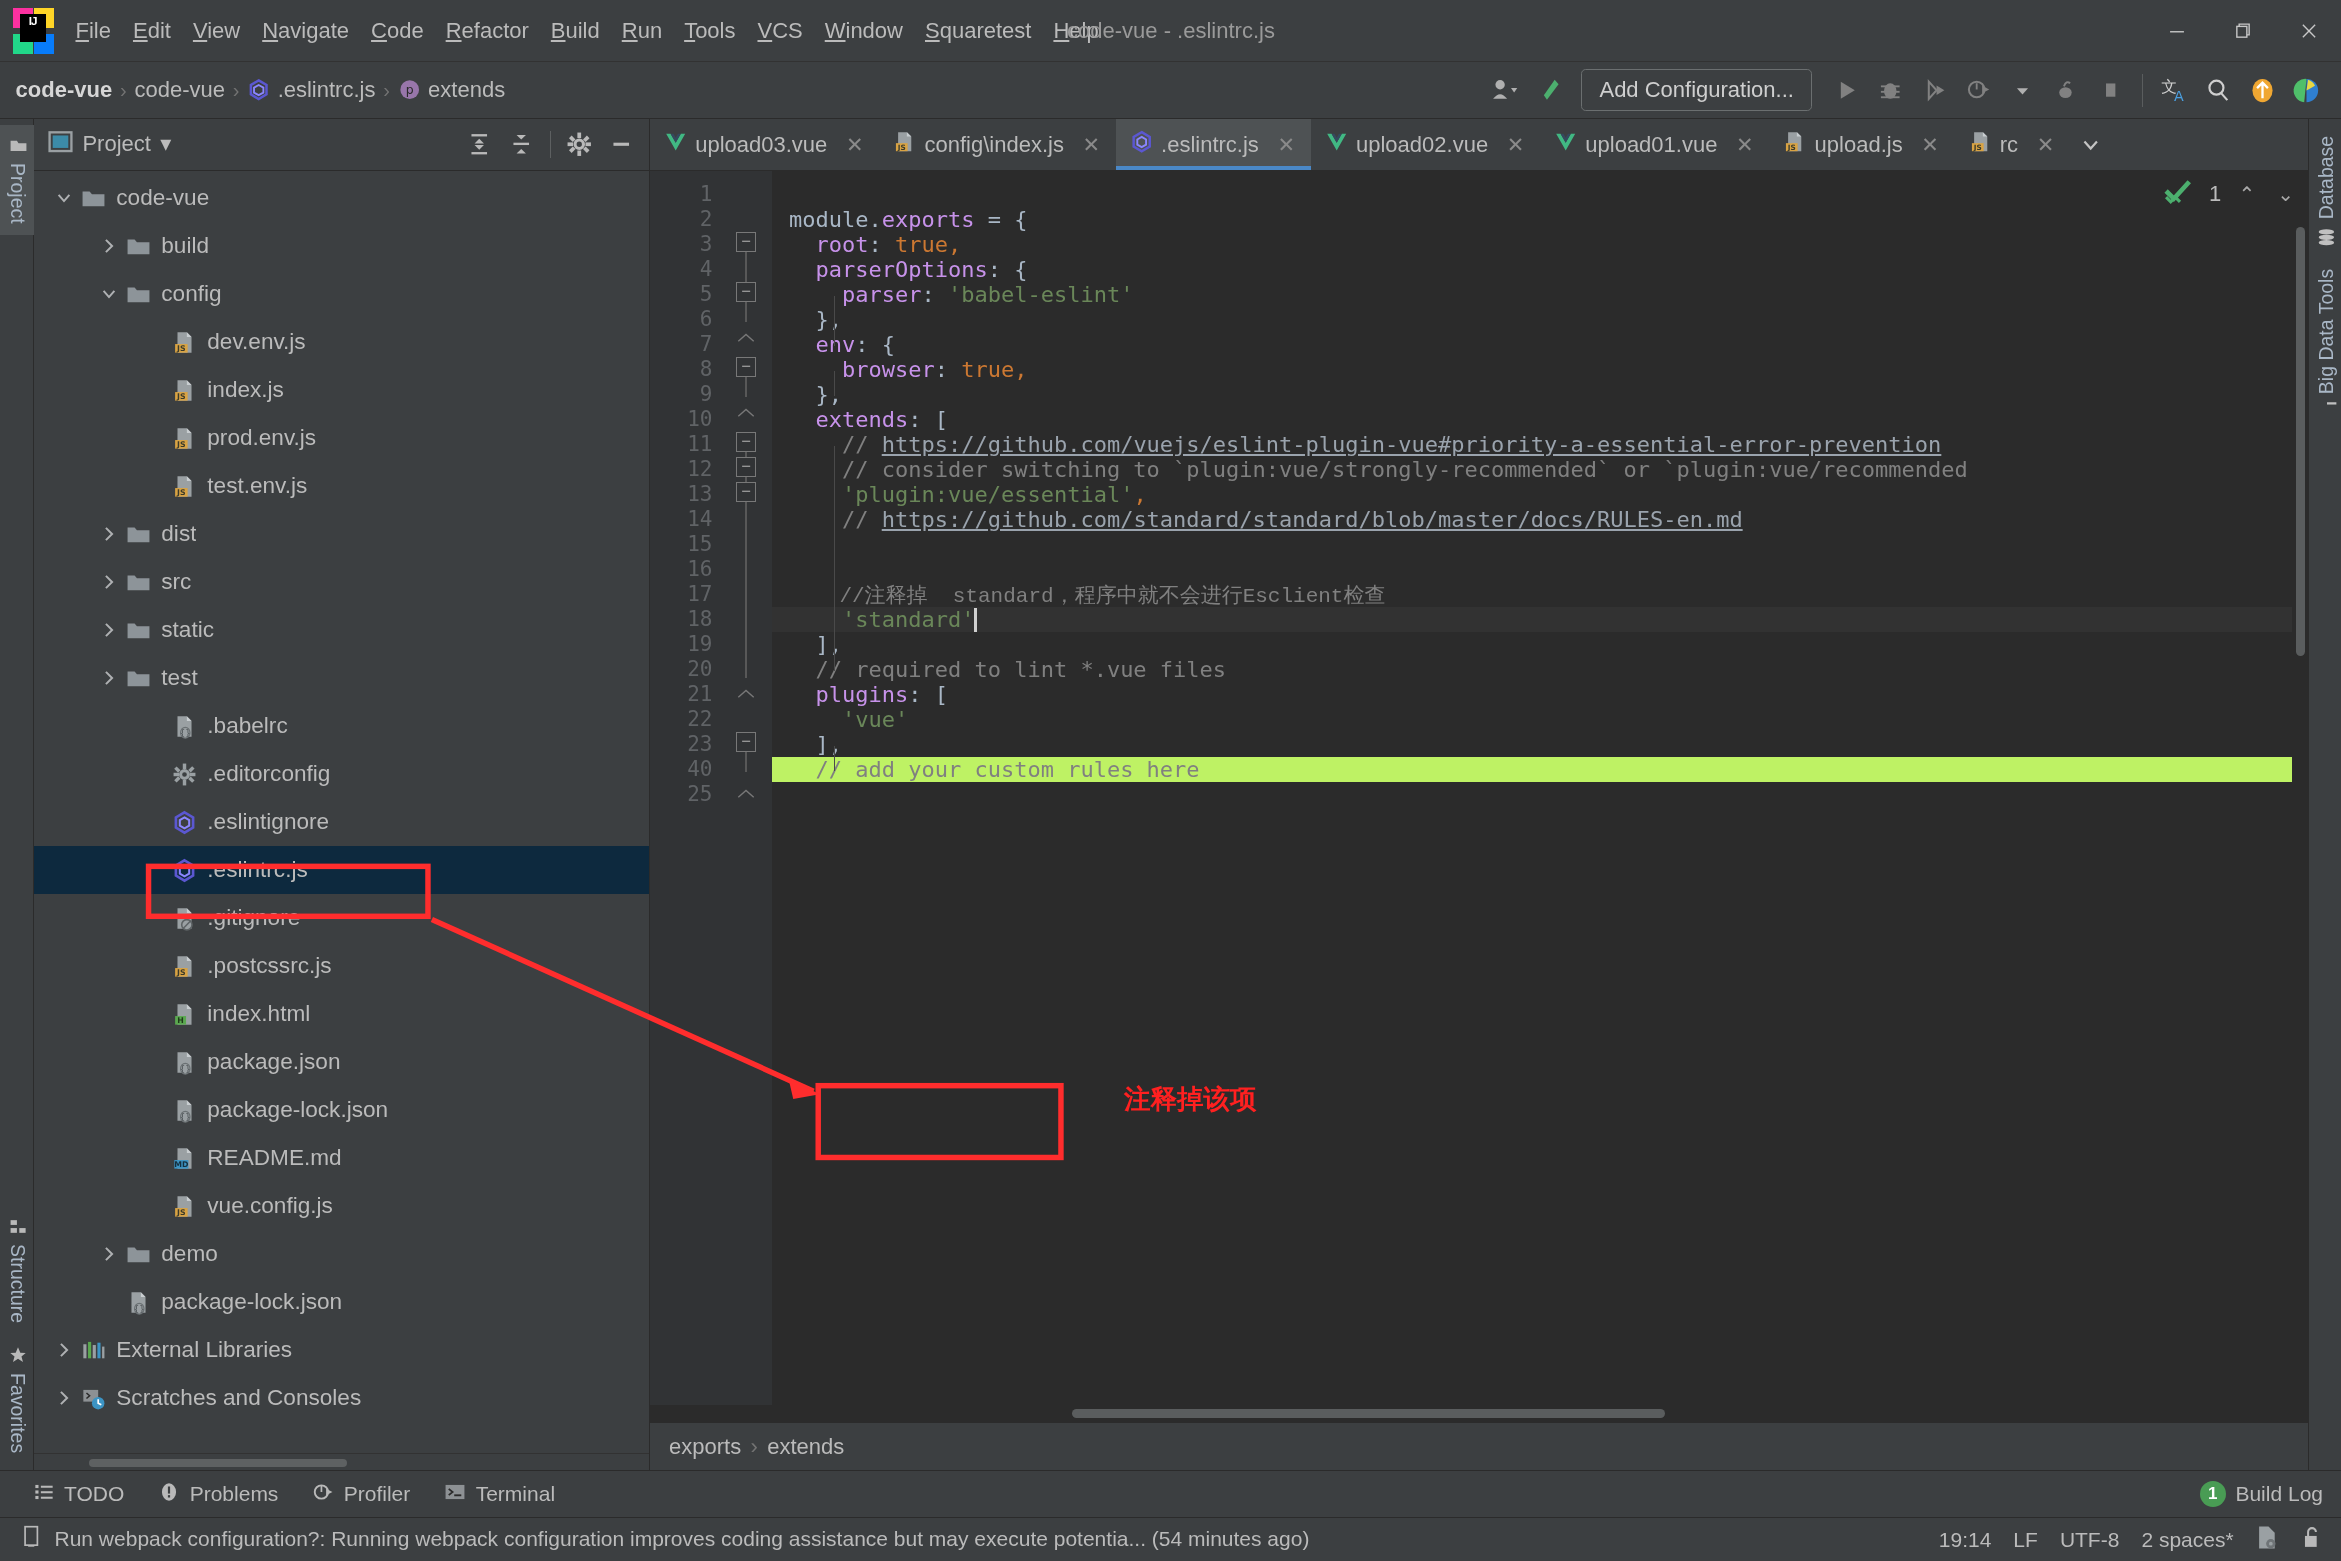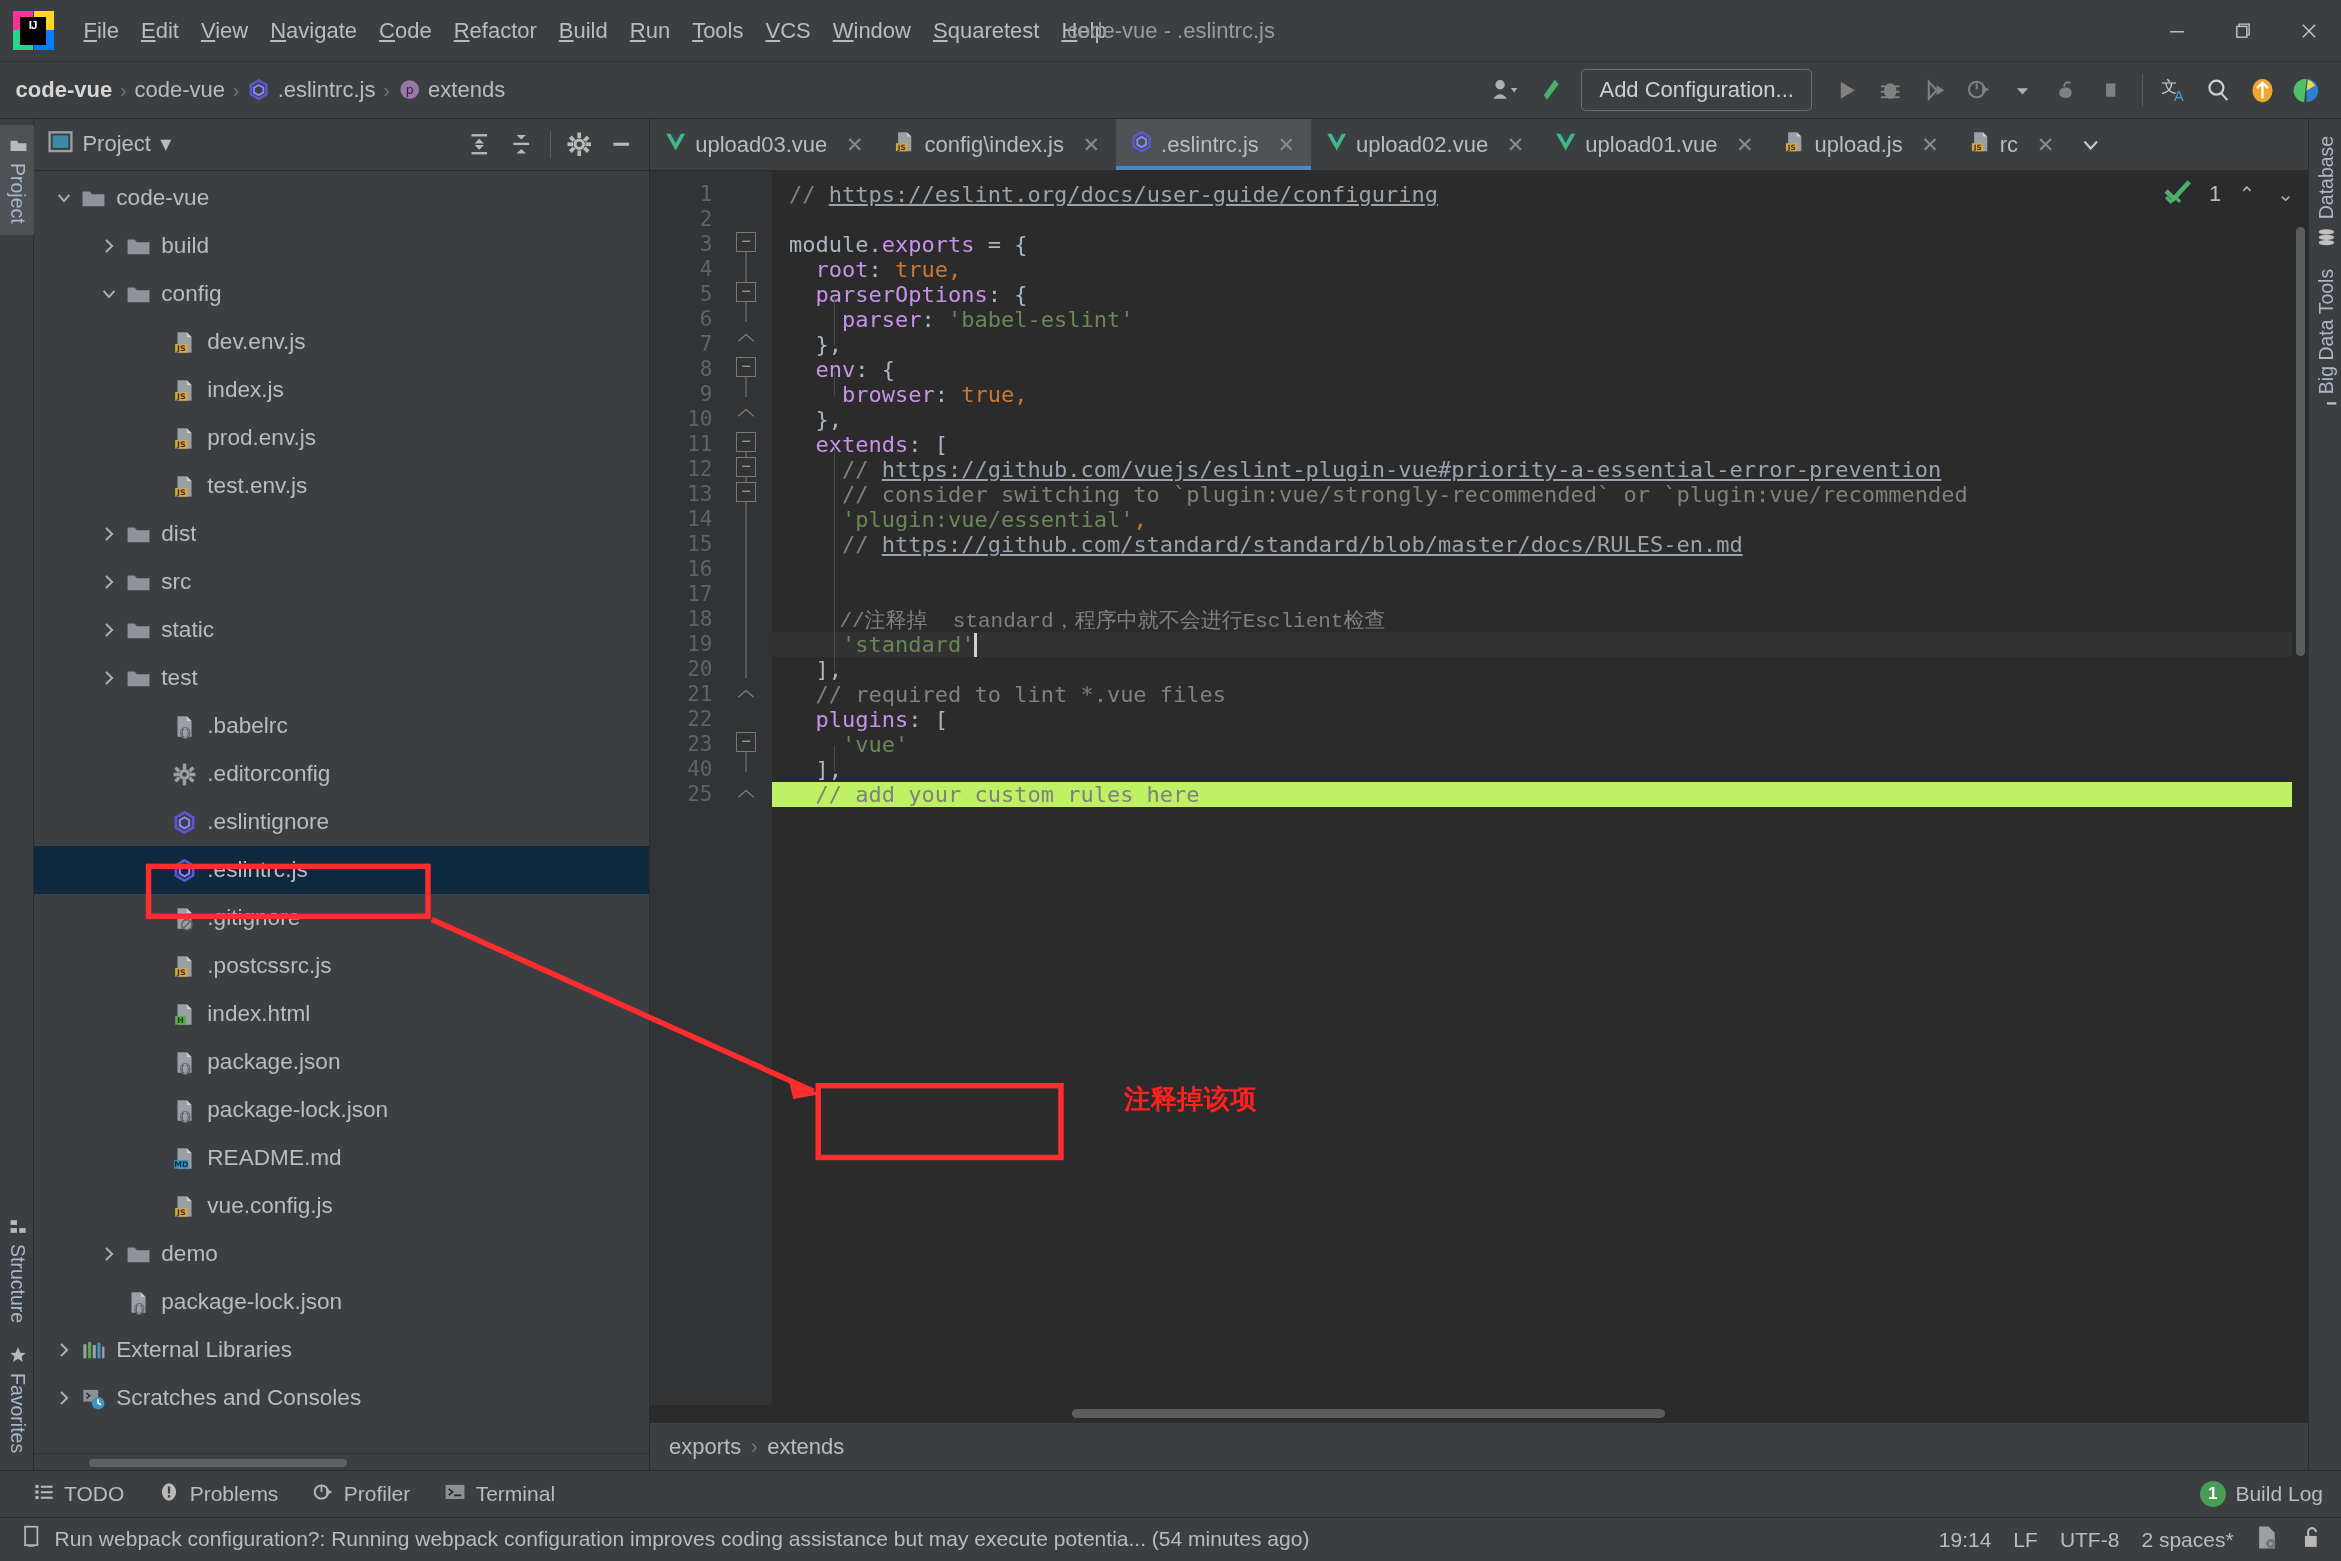--- a/index.html
+++ b/index.html
@@ -11,21 +11,21 @@
     font-size: 21px;
     -webkit-font-smoothing: antialiased;
   }
   .app { width: 2342px; height: 1561px; display: flex; flex-direction: column; position: relative; }
 
   
   .titlebar {
     height: 62px; background: #3c3f41; display: flex; align-items: center;
     border-bottom: 0.8px solid #323232; flex: 0 0 62px; position: relative;
   }
-  .ij-logo { width: 41px; height: 39px; margin-left: 12.5px; margin-right: 19px; position: relative; flex: none; }
+  .ij-logo { width: 41px; height: 46px; margin-left: 12.5px; margin-right: 11px; position: relative; flex: none; }
   .ij-logo .q { position: absolute; width: 20px; height: 20px; }
   .ij-logo .q1 { left: 0; top: 0; background: #fc31a0; }
   .ij-logo .q2 { right: 0; top: 0; background: #ffd527; }
   .ij-logo .q3 { left: 0; bottom: 0; background: #21d789; }
   .ij-logo .q4 { right: 0; bottom: 0; background: #087cfa; }
   .ij-logo .mark {
     position: absolute; left: 7px; top: 6.2px; width: 26.5px; height: 28px;
     background: #000; color: #fff; font-size: 11.7px; font-weight: bold;
     font-family: "Liberation Sans", sans-serif; display:flex; align-items:flex-start; justify-content:center;
     padding-top: 0.8px; letter-spacing: -0.8px;
@@ -981,21 +981,20 @@
           <div class="fold-line" style="top:581px; height:20px;"></div>
           <div class="fold-cap" style="top:609px;">
             <svg width="20" height="11" viewBox="0 0 26 14">
                 <polyline points="3,12 13,3 23,12" fill="none" stroke="#787878" stroke-width="1.8"></polyline>
               </svg>
           </div>
         </div>
 
         <div class="code-scroll">
           <div id="code-lines">
-              <div class="cl"><span class="cm">// </span><span class="cmu">https://eslint.org/docs/user-guide/configuring</span></div>
               <div class="cl"></div>
               <div class="cl"><span class="pl">module</span><span class="punct">.</span><span class="prop">exports</span><span class="punct"> = {</span></div>
               <div class="cl"><span class="pl">  </span><span class="prop">root</span><span class="punct">: </span><span class="kw">true</span><span class="kw">,</span></div>
               <div class="cl"><span class="pl">  </span><span class="prop">parserOptions</span><span class="punct">: {</span></div>
               <div class="cl"><span class="pl">    </span><span class="prop">parser</span><span class="punct">: </span><span class="str">'babel-eslint'</span></div>
               <div class="cl"><span class="punct">  },</span></div>
               <div class="cl"><span class="pl">  </span><span class="prop">env</span><span class="punct">: {</span></div>
               <div class="cl"><span class="pl">    </span><span class="prop">browser</span><span class="punct">: </span><span class="kw">true</span><span class="kw">,</span></div>
               <div class="cl"><span class="punct">  },</span></div>
               <div class="cl"><span class="pl">  </span><span class="prop">extends</span><span class="punct">: [</span></div>

